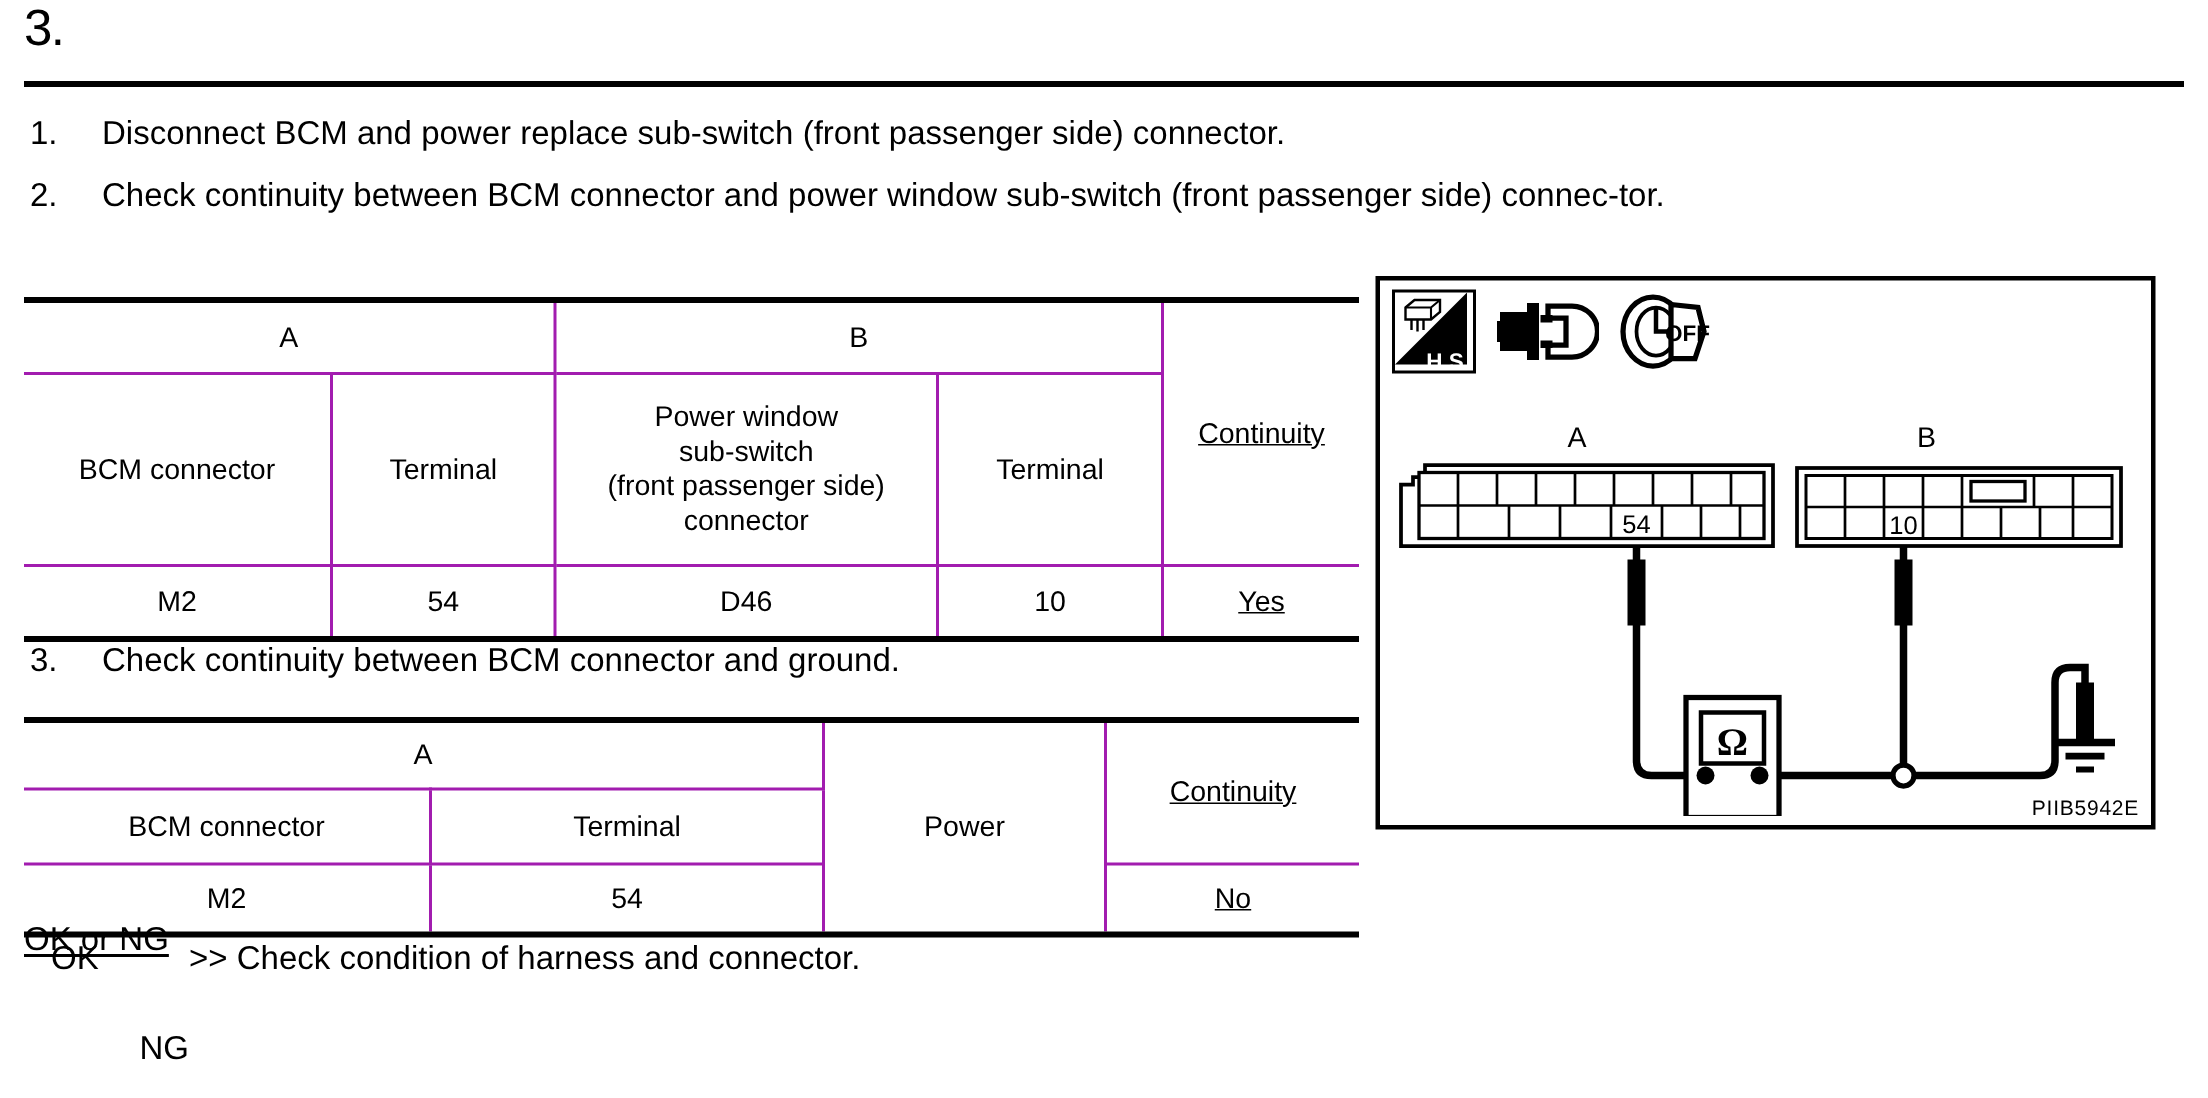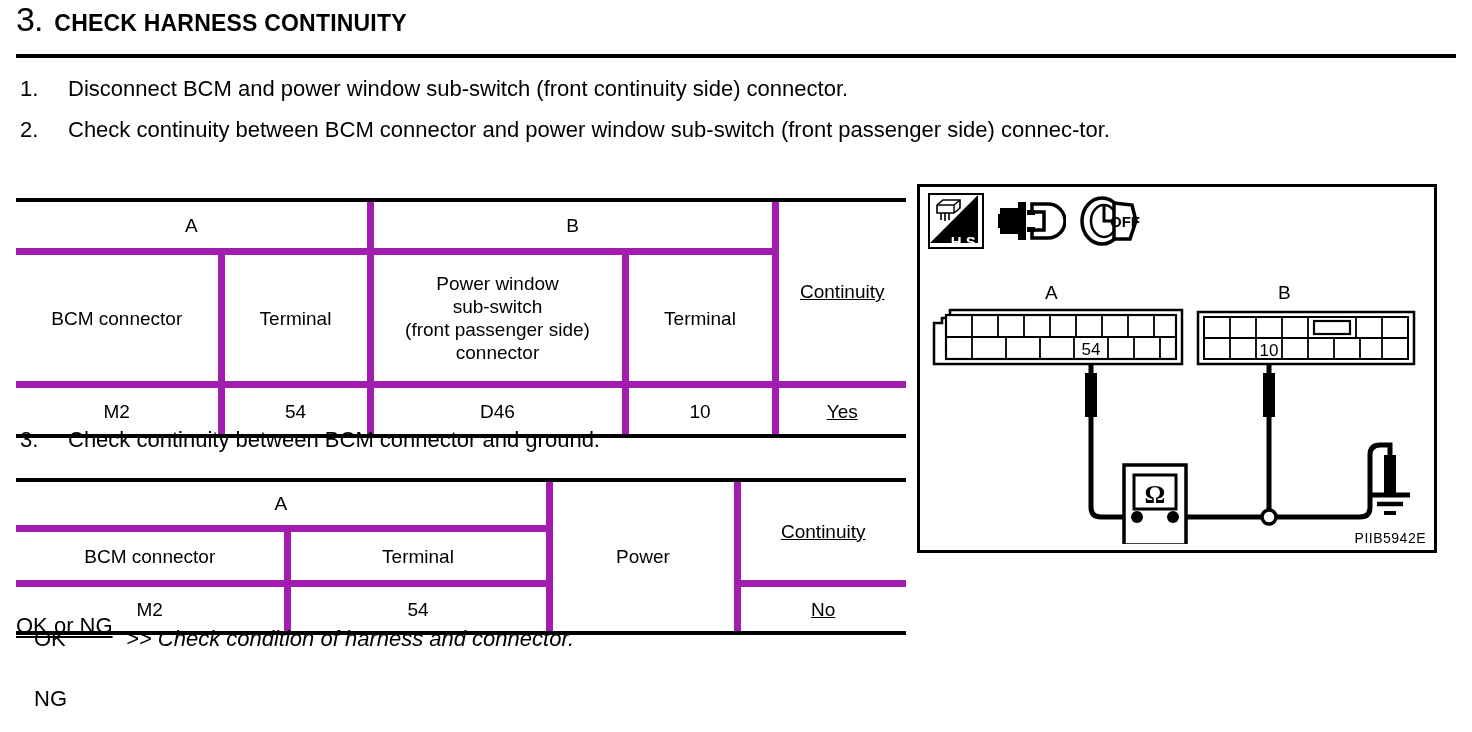--- a/index.html
+++ b/index.html
@@ -19,44 +19,44 @@
   
   .step{display:flex;align-items:flex-start;font-size:22px;line-height:29px;}
   .step .sn{width:48px;flex:0 0 48px;}
   .step .sx{flex:1 1 auto;}
   #step-1{left:20px;top:74px;width:1440px;}
   #step-2{left:20px;top:115px;width:1440px;}
 
   
   table.spec{border-collapse:collapse;table-layout:fixed;background:#fff;}
   table.spec td{
-    border:7px solid #a21caf;text-align:center;vertical-align:middle;
+    border:2px solid #a21caf;text-align:center;vertical-align:middle;
     font-size:19px;line-height:23px;padding:3px 2px;
   }
   table.spec td.nb-l{border-left:none;}
   table.spec td.nb-r{border-right:none;text-decoration:underline;}
   table.spec td.nb-t{border-top:none;}
   table.spec td.nb-b{border-bottom:none;}
   .trule{background:#000;height:4px;}
 
   #table1-wrap{left:16px;top:198px;width:890px;}
   #table1{width:890px;}
   #table2-wrap{left:16px;top:478px;width:890px;}
   #table2{width:890px;}
 
   #step-3{left:20px;top:425px;width:880px;}
 
   
   #okng-title{left:16px;top:612px;font-size:22px;line-height:27px;
       text-decoration:underline;text-underline-offset:3px;}
   .res{display:flex;font-size:22px;line-height:30px;}
   .res .k{width:92px;flex:0 0 92px;}
-  .res .v{flex:1 1 auto;font-style:italic;}
+  .res .v{flex:1 1 auto;}
   #res-ok{left:34px;top:624px;width:840px;justify-content:center;}
-  #res-ng{left:34px;top:684px;width:840px;}
+  #res-ng{left:34px;top:684px;width:840px;text-align:right;}
 
   
   #figure-panel{left:917px;top:184px;width:514px;height:363px;
       border:3px solid #000;background:#fff;}
   #icon-row{position:absolute;left:8px;top:6px;display:flex;align-items:center;gap:12px;}
 
   .ic-hs{width:52px;height:52px;position:relative;background:#fff;border:2px solid #000;overflow:hidden;}
   .ic-hs .tri{position:absolute;left:0;top:0;width:0;height:0;
       border-left:48px solid transparent;border-bottom:48px solid #000;}
   .ic-hs .hs-txt{position:absolute;right:2px;bottom:-2px;color:#fff;font-weight:bold;
@@ -72,27 +72,26 @@
 
   #figure-code{position:absolute;right:8px;bottom:4px;font-size:14px;letter-spacing:.5px;}
 
   #wire-svg{position:absolute;left:0;top:0;}
 </style>
 </head>
 <body>
 
 <div class="abs" id="step-heading">
   <span class="num">3.</span>
-  <span class="ttl">CHECK HARNESS CONTINUITY</span>
 </div>
 <div class="abs" id="heading-rule"></div>
 
 <div class="abs step" id="step-1">
   <span class="sn">1.</span>
-  <span class="sx">Disconnect BCM and power window sub-switch (front continuity side) connector.</span>
+  <span class="sx">Disconnect BCM and power replace sub-switch (front passenger side) connector.</span>
 </div>
 
 <div class="abs step" id="step-2">
   <span class="sn">2.</span>
   <span class="sx">Check continuity between BCM connector and power window sub-switch (front passenger side) connec-tor.</span>
 </div>
 
 <div class="abs" id="table1-wrap">
   <div class="trule"></div>
   <table class="spec" id="table1">

